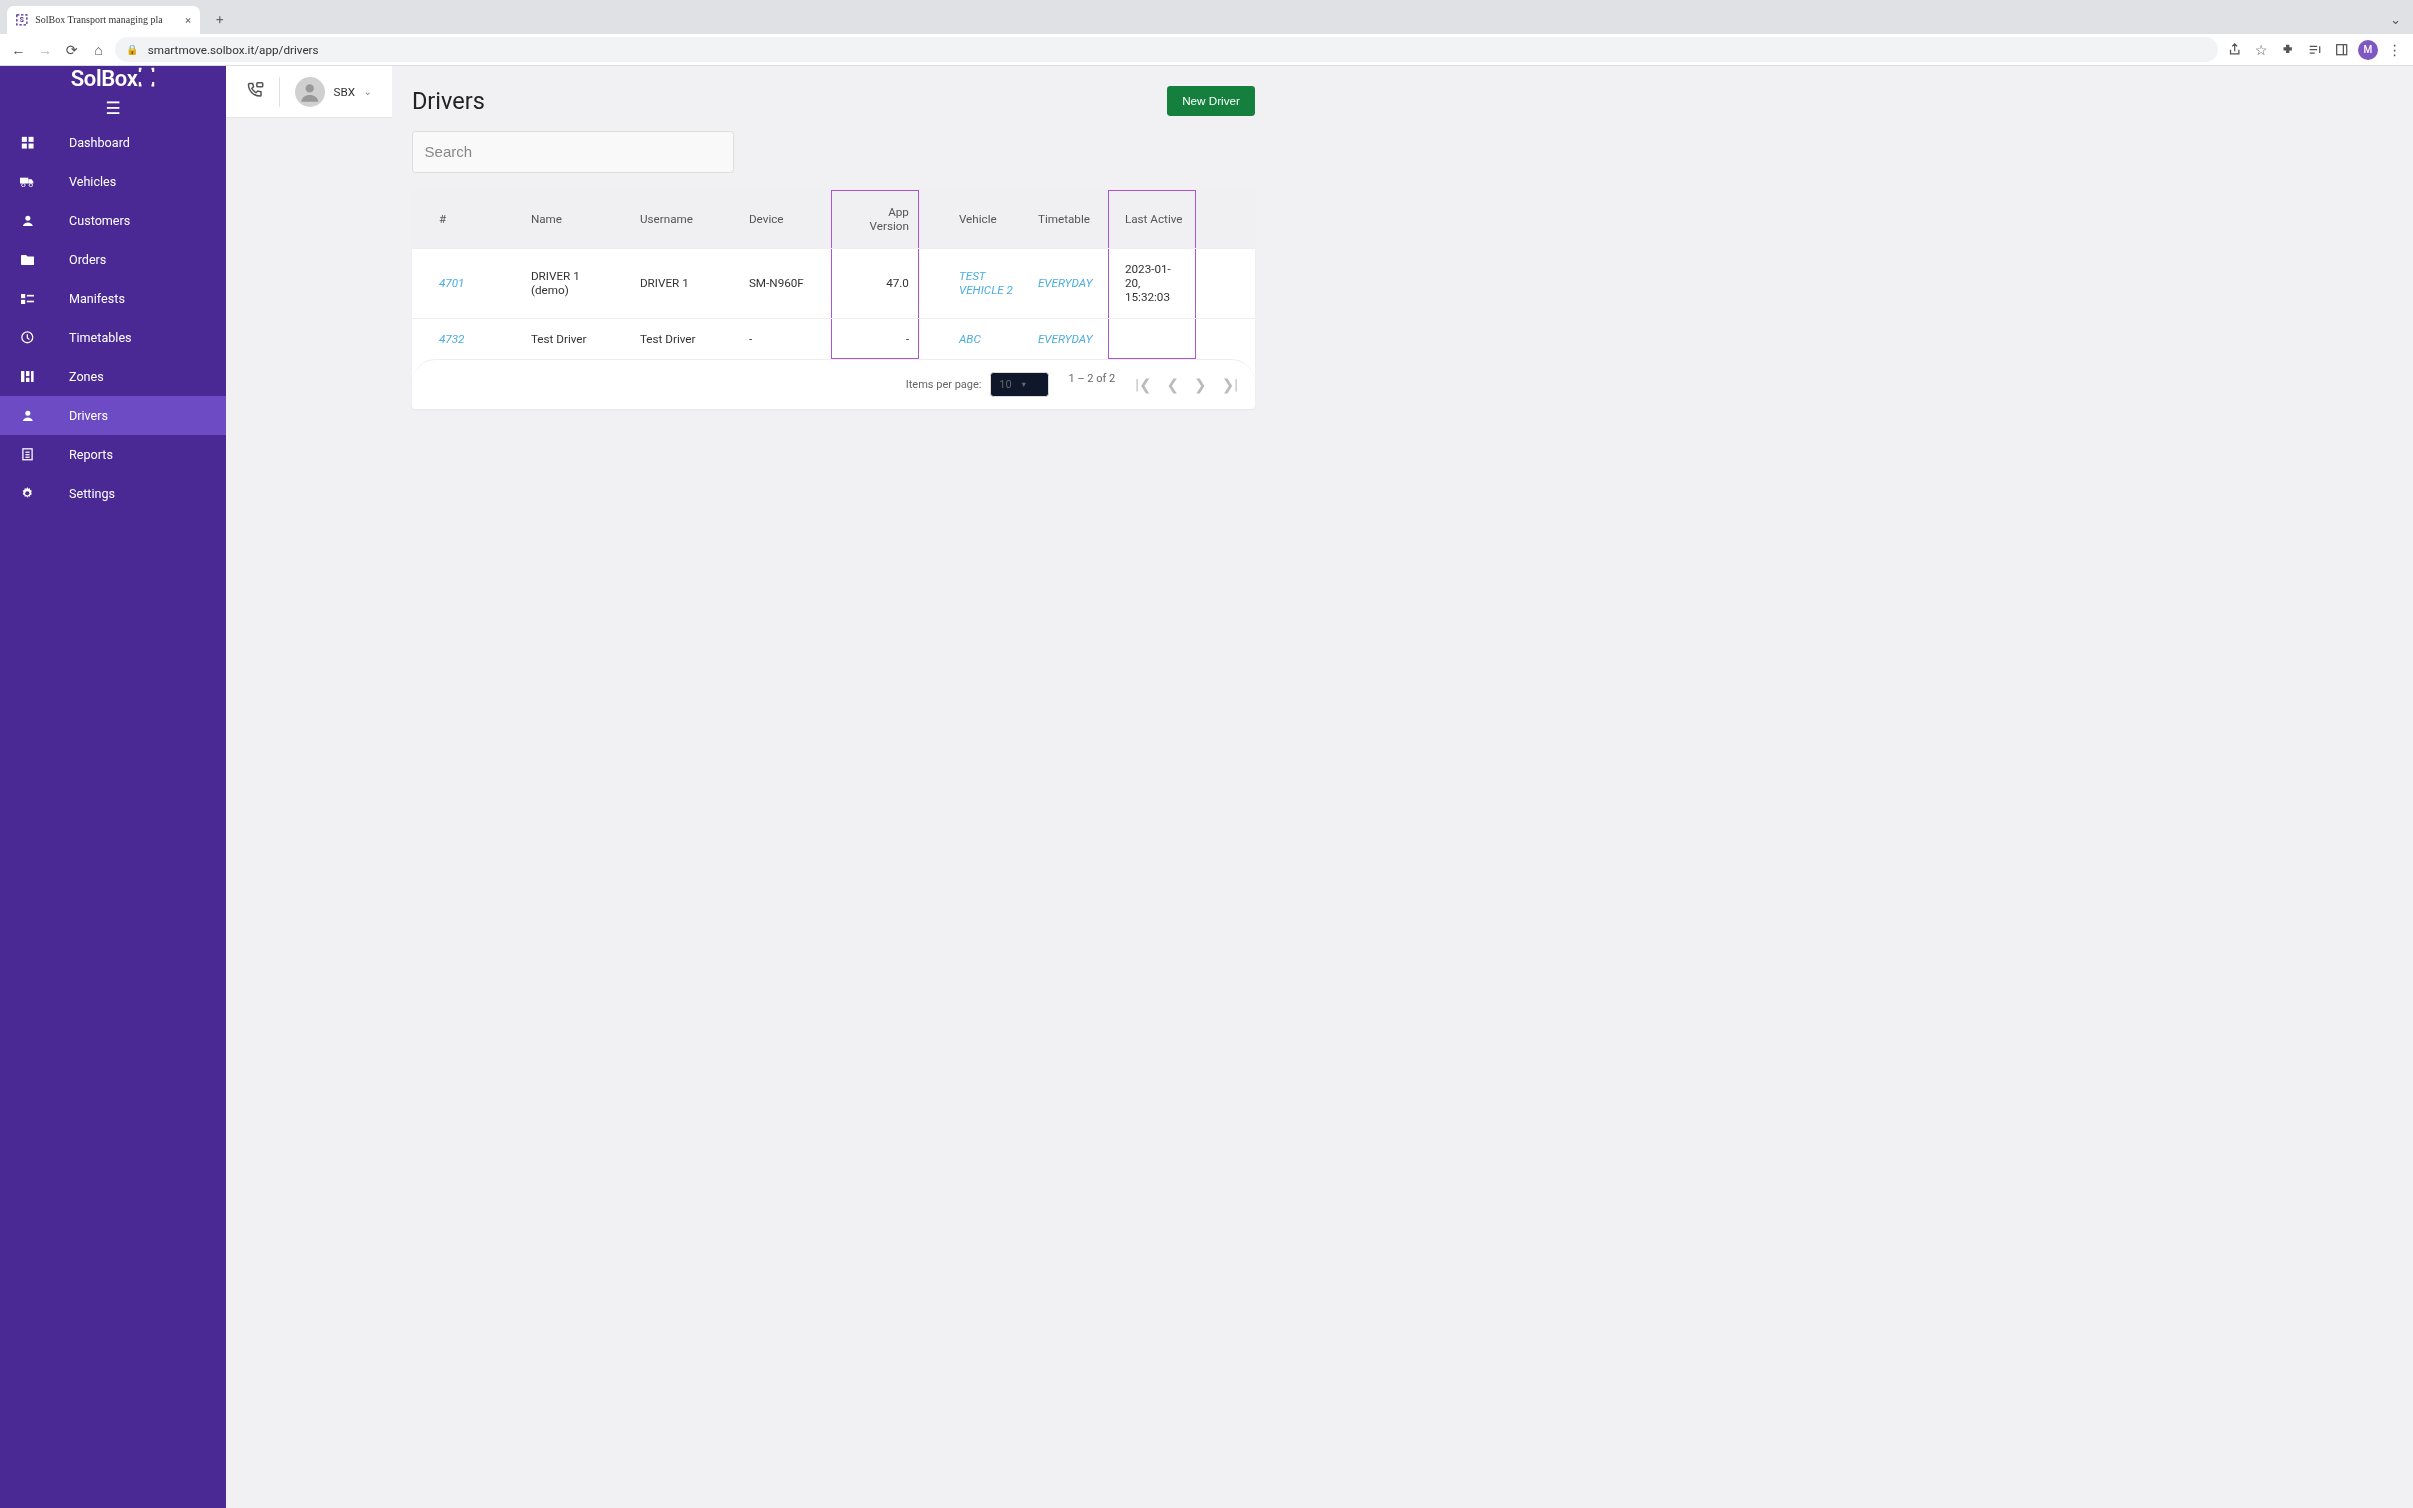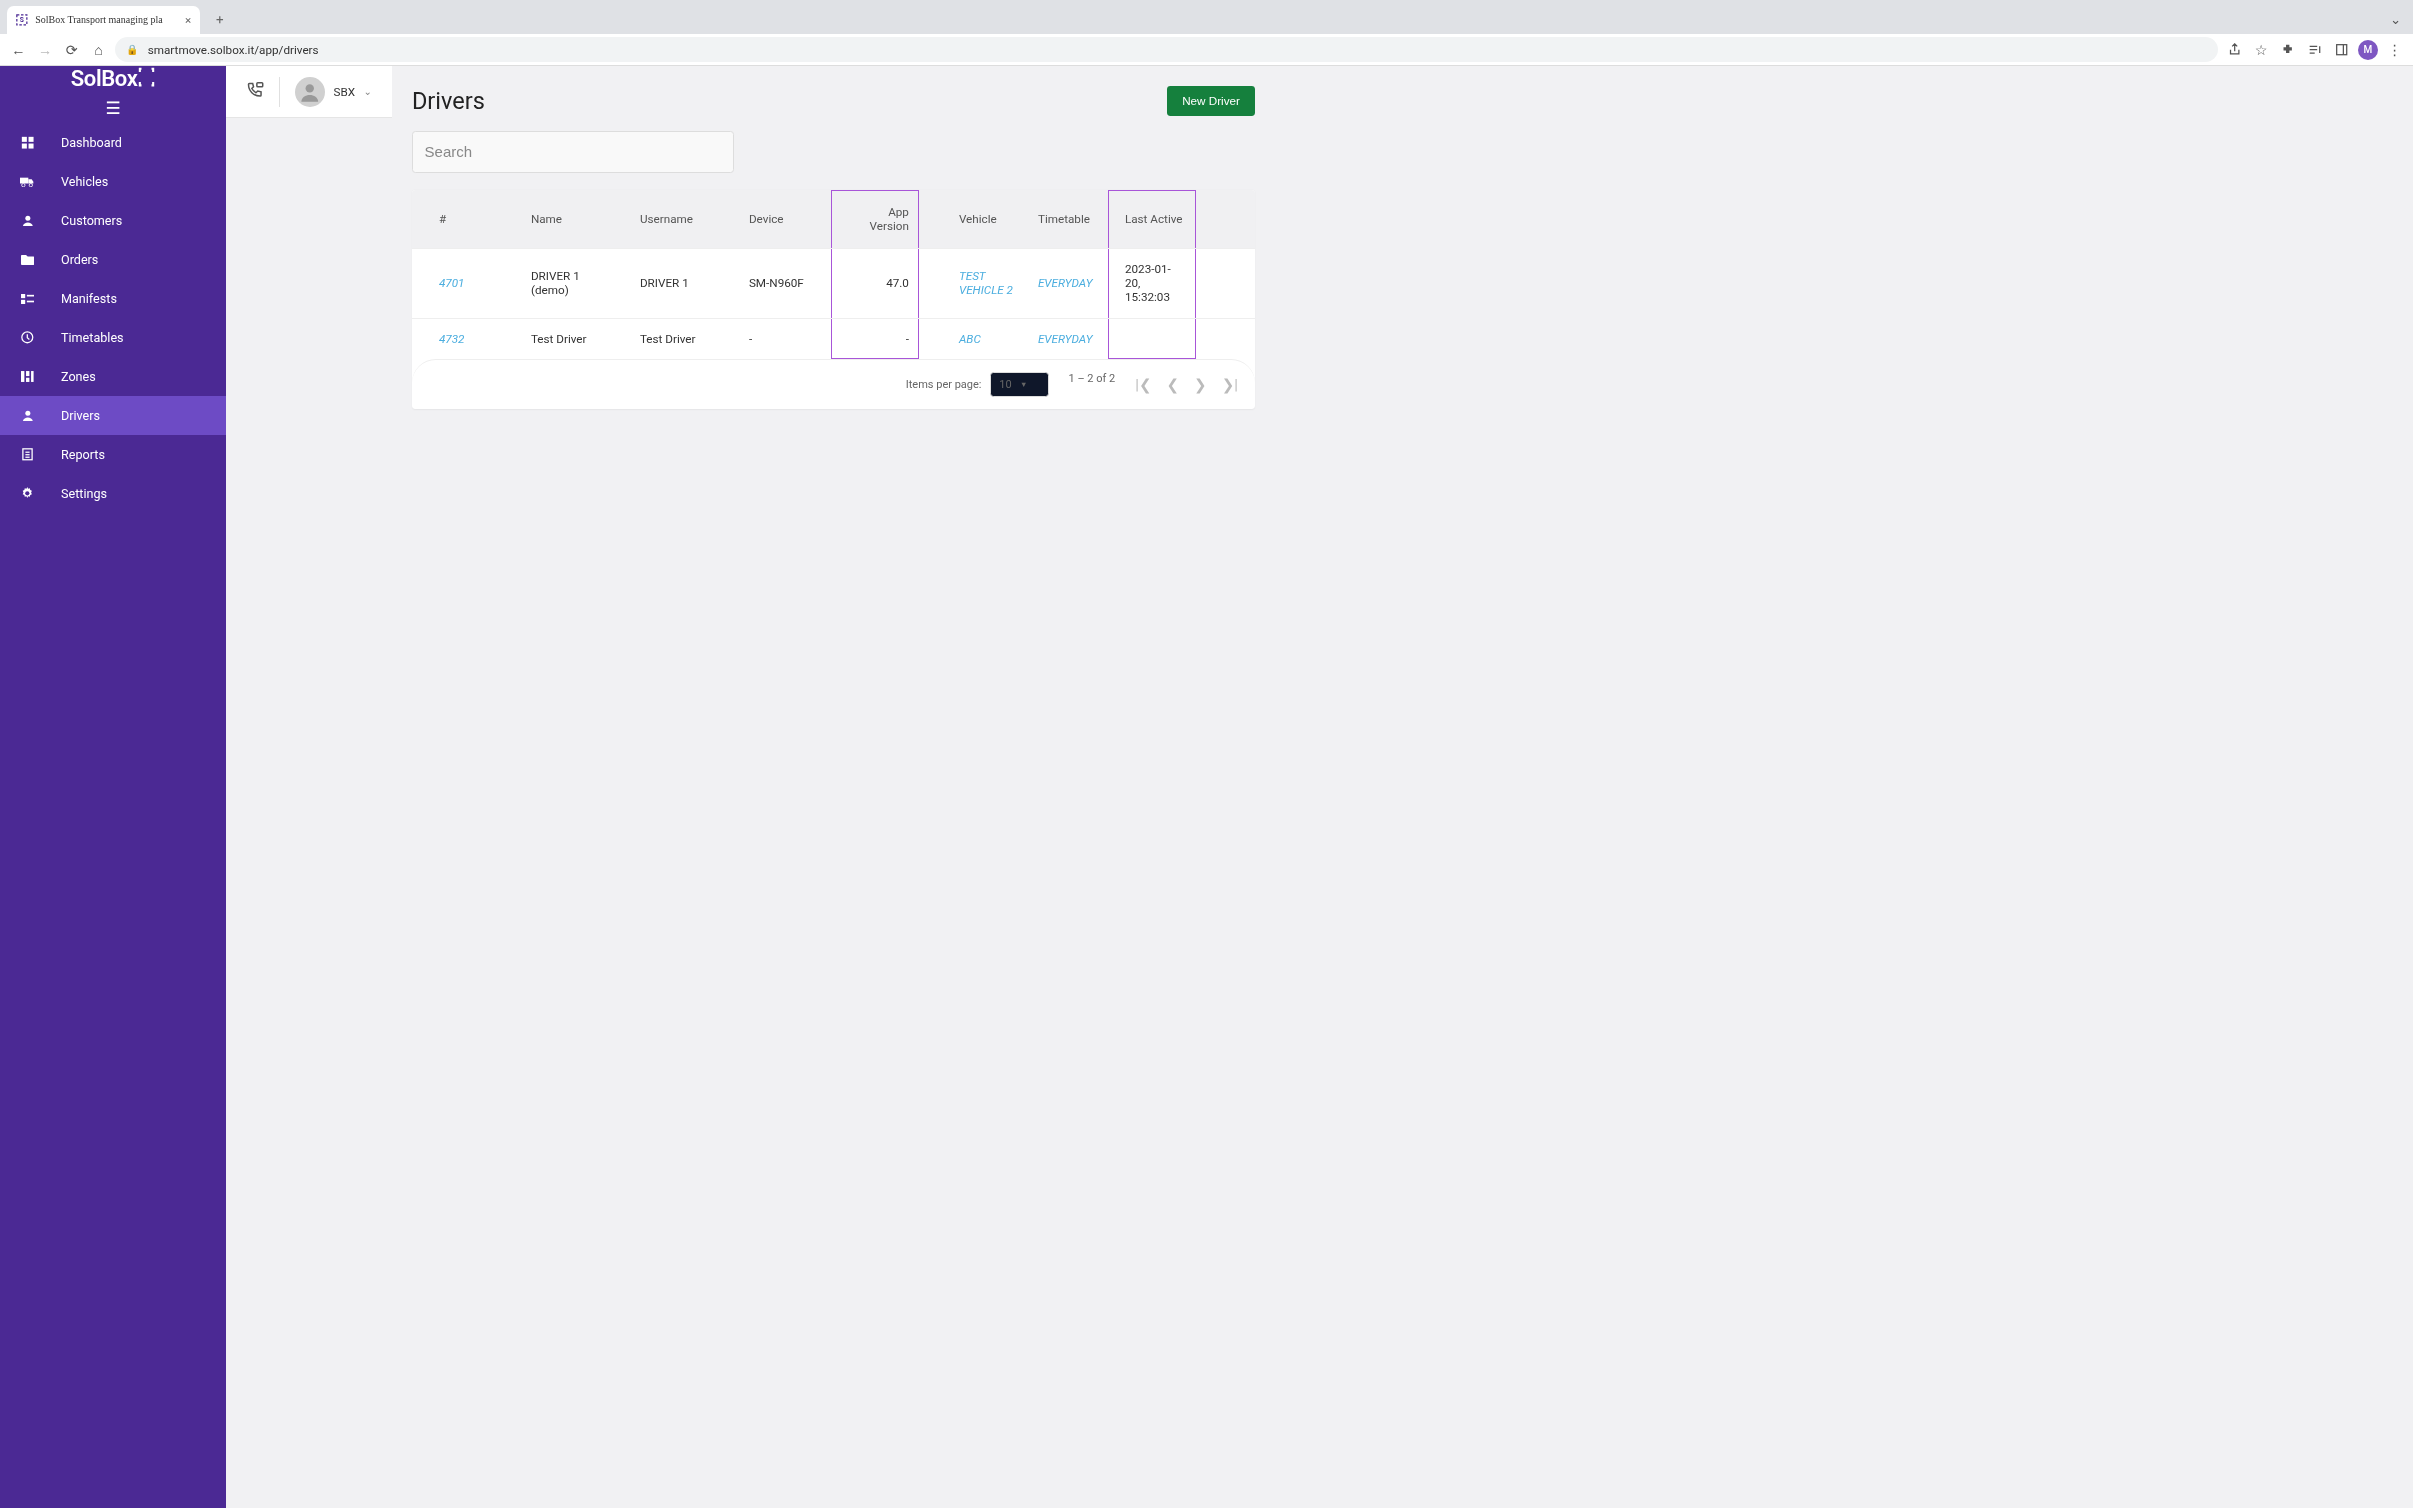--- a/index.html
+++ b/index.html
@@ -25,21 +25,21 @@
     
     .app { display: flex; height: calc(100vh - 65px); min-height: 687px; }
     
     
     .sidebar { width: 226px; background: #4b2994; color: #fff; flex-shrink: 0; }
     .sidebar-header { height: 52px; display: flex; align-items: center; justify-content: space-between; padding: 0 20px; flex-direction: column; }
     .logo { font-size: 22px; font-weight: 600; letter-spacing: -0.4px; display: flex; align-items: center; }
     .logo-bracket { font-size: 18.4px; margin-left: 0.8px; font-weight: 400; letter-spacing: -1.7px;}
     .menu-toggle { font-size: 17px; cursor: pointer; }
     .sidebar-nav { padding-top: 5px; }
-    .sidebar-item { height: 39px; display: flex; align-items: center; padding: 0 20px; gap: 26px; cursor: pointer; font-size: 12.6px; }
+    .sidebar-item { height: 39px; display: flex; align-items: center; padding: 0 20px; gap: 34px; cursor: pointer; font-size: 12.6px; }
     .sidebar-item.active { background: #6d4bc5; }
     .sidebar-icon { width: 15px; display: flex; justify-content: center; font-size: 12.6px; }
     
     
     .main { flex: 1; background: #f1f1f3; display: flex; flex-direction: row; }
     .top-bar { height: 52px; background: #fff; display: flex; align-items: center; justify-content: flex-end; padding: 0 20px; gap: 15px; border-bottom: 0.8px solid #e5e5e5; }
     .top-bar-divider { width: 0.8px; height: 30px; background: #e0e0e0; }
     .user-box { display: flex; align-items: center; gap: 8.4px; cursor: pointer; }
     .user-avatar { width: 30px; height: 30px; border-radius: 50%; background: #d0d0d0; display: flex; align-items: center; justify-content: center; }
     .user-name { font-size: 11.7px; color: #333; }

